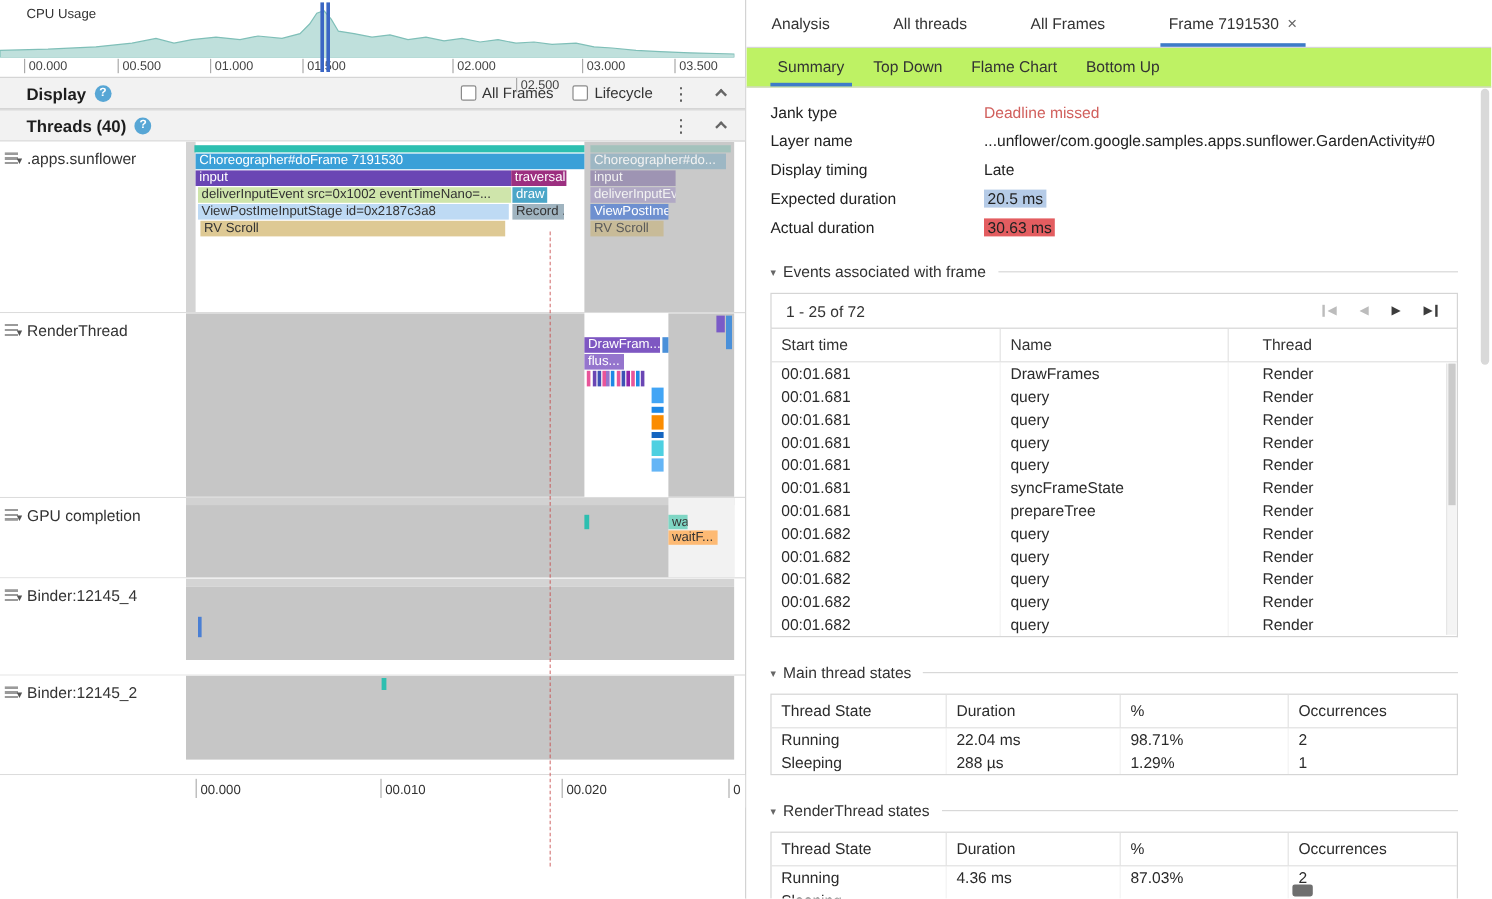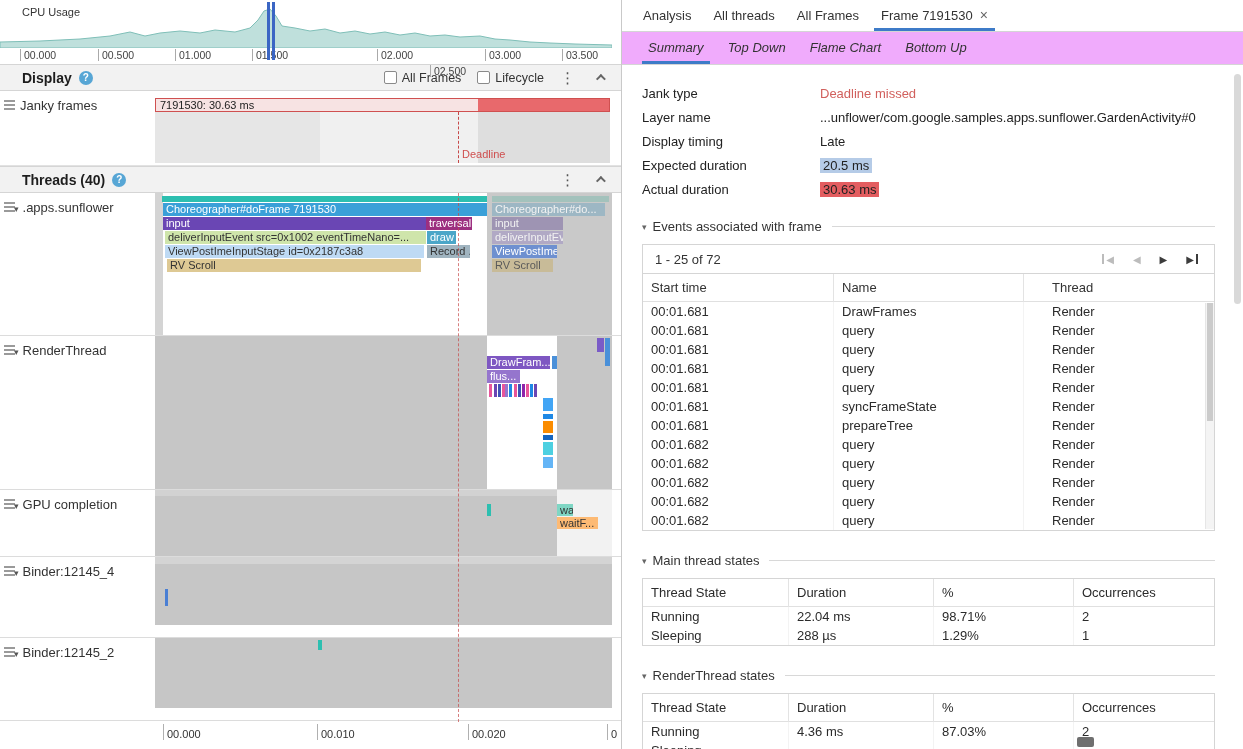--- a/index.html
+++ b/index.html
@@ -46,25 +46,25 @@
   .tri { font-size:9px; color:#555; margin-right:4px; }
   .track-canvas { position:relative; width:457px; flex:none; background:#fff; overflow:hidden; }
   .tbar { position:absolute; font-size:11px; line-height:13px; padding-left:3px; overflow:hidden; white-space:nowrap; }
   .threads-deadline { position:absolute; left:458px; top:193px; height:529px; width:0; border-left:1px dashed rgba(198,72,72,0.7); z-index:4; pointer-events:none; }
 
   .bottom-ruler { height:27px; position:relative; background:#fff; }
   .b-tick { position:absolute; top:3px; height:16px; padding-left:3px; border-left:1px solid #b0b0b0; font-size:11px; color:#333; line-height:20px; white-space:nowrap; }
 
   
   .right-panel { flex:1; position:relative; background:#fff; overflow:hidden; }
-  .tabbar { height:32px; display:flex; align-items:stretch; padding-left:10px; border-bottom:1px solid #d5d5d5; }
+  .tabbar { height:40px; display:flex; align-items:stretch; padding-left:10px; border-bottom:1px solid #d5d5d5;gap:31px; }
   .tab { padding:0 11px; line-height:35px; font-size:13px; color:#333; position:relative; display:flex; align-items:center; }
   .tab.active::after { content:""; position:absolute; left:4px; right:4px; bottom:0; height:3px; background:#3e7bc8; }
   .tab-close { margin-left:7px; color:#666; font-size:14px; }
-  .subtabbar { height:33px; background:#f0abfc; border-bottom:1px solid #d5d5d5; display:flex; align-items:stretch; padding-left:14px;font-style:italic; }
+  .subtabbar { height:33px; background:#bef264; border-bottom:1px solid #d5d5d5; display:flex; align-items:stretch; padding-left:14px; }
   .subtab { padding:0 12px; line-height:32px; font-size:13px; color:#333; position:relative; }
   .subtab.active::after { content:""; position:absolute; left:6px; right:6px; bottom:0; height:3px; background:#3e7bc8; }
 
   .content { position:absolute; top:70px; left:0; right:0; bottom:0; padding:16px 28px 0 20px; overflow:hidden; }
   .sum-row { display:flex; margin-bottom:9px; font-size:13px; }
   .sum-label { width:178px; color:#222; flex:none; }
   .sum-value { color:#222; }
   .v-red-text { color:#d1605d; }
   .v-blue-badge { background:#b5cbe7; padding:0 3px; }
   .v-red-badge { background:#e35d60; padding:0 3px; }
@@ -138,38 +138,20 @@
       <span class="cb-group">
         <span class="cb"></span>
         <span class="cb-label">Lifecycle</span>
       </span>
       <span class="kebab">⋮</span>
       <span class="chev-box">
           <span class="chev"></span>
         </span>
     </div>
 
-    <div class="janky-row">
-      <div class="row-label">
-        <span class="grip"></span>
-        <span class="row-name">Janky frames</span>
-      </div>
-      <div class="janky-canvas">
-        <div class="jank-bar">
-          <div class="jank-fill"></div>
-          <span class="jank-text">7191530: 30.63 ms</span>
-        </div>
-        <div class="jank-sub">
-          <div class="sub-dark"></div>
-          <div class="sub-right"></div>
-        </div>
-        <div class="deadline-line"></div>
-        <span class="deadline-label">Deadline</span>
-      </div>
-    </div>
 
     <div class="sec-hdr">
       <span class="sec-title">Threads (40)</span>
       <span class="help">?</span>
       <span class="spacer"></span>
       <span class="kebab">⋮</span>
       <span class="chev-box">
           <span class="chev"></span>
         </span>
     </div>

